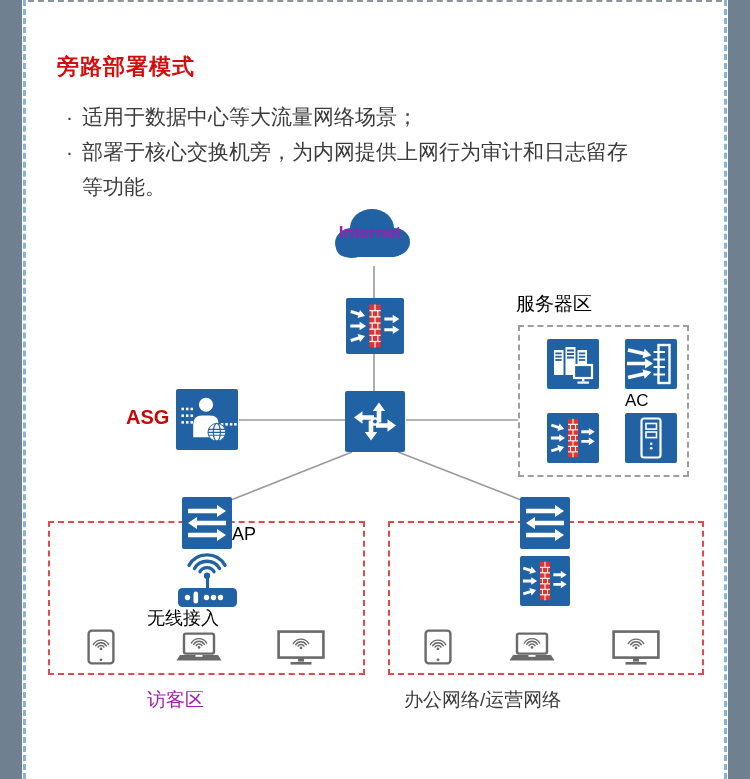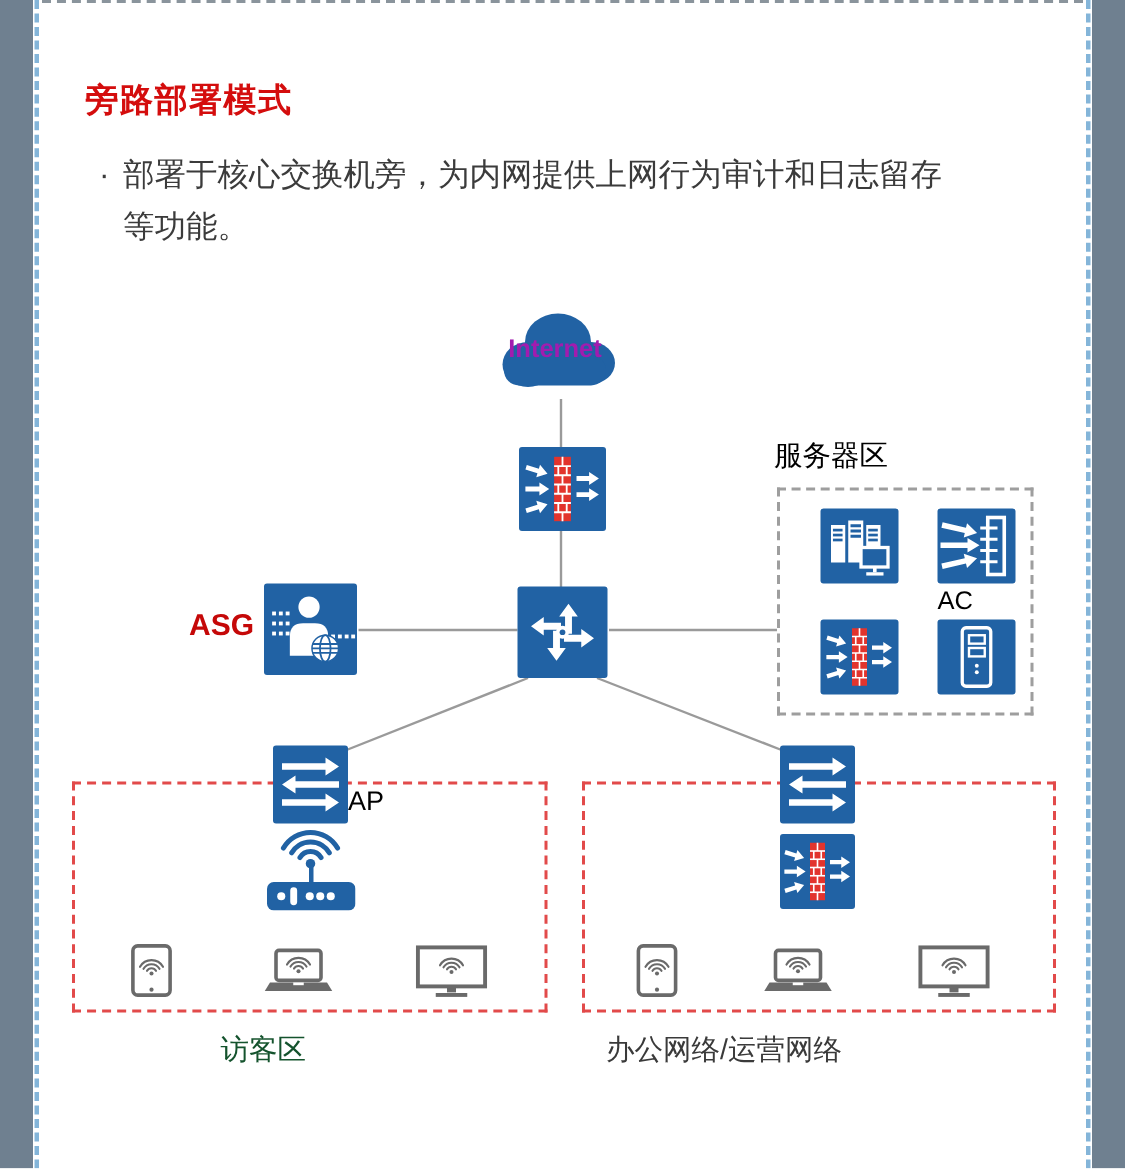--- a/index.html
+++ b/index.html
@@ -211,20 +211,21 @@
 <div class="page">
 
   <div class="rail left"></div>
   <div class="rail right"></div>
   <div class="rail-dash left"></div>
   <div class="rail-dash right"></div>
   <div class="top-dash"></div>
 
   <div class="title">旁路部署模式</div>
   <div class="bullets">
+    <div class="bullet">适用于数据中心等大流量网络场景；</div>
     <div class="bullet">部署于核心交换机旁，为内网提供上网行为审计和日志留存等功能。</div>
   </div>
 
   <svg class="lines" width="750" height="779">
     <g stroke="#9a9a9a" stroke-width="1.6" fill="none">
       <line x1="374" y1="266" x2="374" y2="300"></line>
       <line x1="374" y1="354" x2="374" y2="392"></line>
       <line x1="239" y1="420" x2="345" y2="420"></line>
       <line x1="406" y1="420" x2="518" y2="420"></line>
       <line x1="352" y1="452" x2="231" y2="500"></line>
@@ -291,36 +292,37 @@
   <svg class="ap-wifi" viewBox="0 0 24 17">
       <use href="#sym-wifi"></use>
     </svg>
   <div class="ap-stem"></div>
   <div class="lbl" style="left:232px;top:524px;font-size:18px;">AP</div>
   <div class="ap-router">
     <svg class="icon-svg" viewBox="0 0 59 19">
         <use href="#sym-router"></use>
       </svg>
   </div>
+  <div class="lbl center" style="left:147px;top:606px;width:120px;font-size:18px;">无线接入</div>
   <div class="dev" style="left:87px;top:629px;width:28px;height:36px;">
     <svg class="icon-svg" viewBox="0 0 28 36">
         <use href="#sym-tablet"></use>
       </svg>
   </div>
   <div class="dev" style="left:176px;top:632px;width:46px;height:32px;">
     <svg class="icon-svg" viewBox="0 0 46 32">
         <use href="#sym-laptop"></use>
       </svg>
   </div>
   <div class="dev" style="left:277px;top:630px;width:48px;height:35px;">
     <svg class="icon-svg" viewBox="0 0 48 35">
         <use href="#sym-monitor"></use>
       </svg>
   </div>
-  <div class="lbl center" style="left:147px;top:687px;width:120px;font-size:19px;color:#14532d;">访客区</div>
+  <div class="lbl center" style="left:147px;top:687px;width:120px;font-size:19px;color:#a21caf;">访客区</div>
 
   <div class="abs blue-box node" style="left:520px;top:497px;width:50px;height:52px;">
     <svg class="icon-svg" viewBox="0 0 50 52">
         <use href="#sym-switch"></use>
       </svg>
   </div>
   <div class="abs blue-box node" style="left:520px;top:556px;width:50px;height:50px;">
     <svg class="icon-svg" viewBox="0 0 60 60">
         <use href="#sym-firewall"></use>
       </svg>

